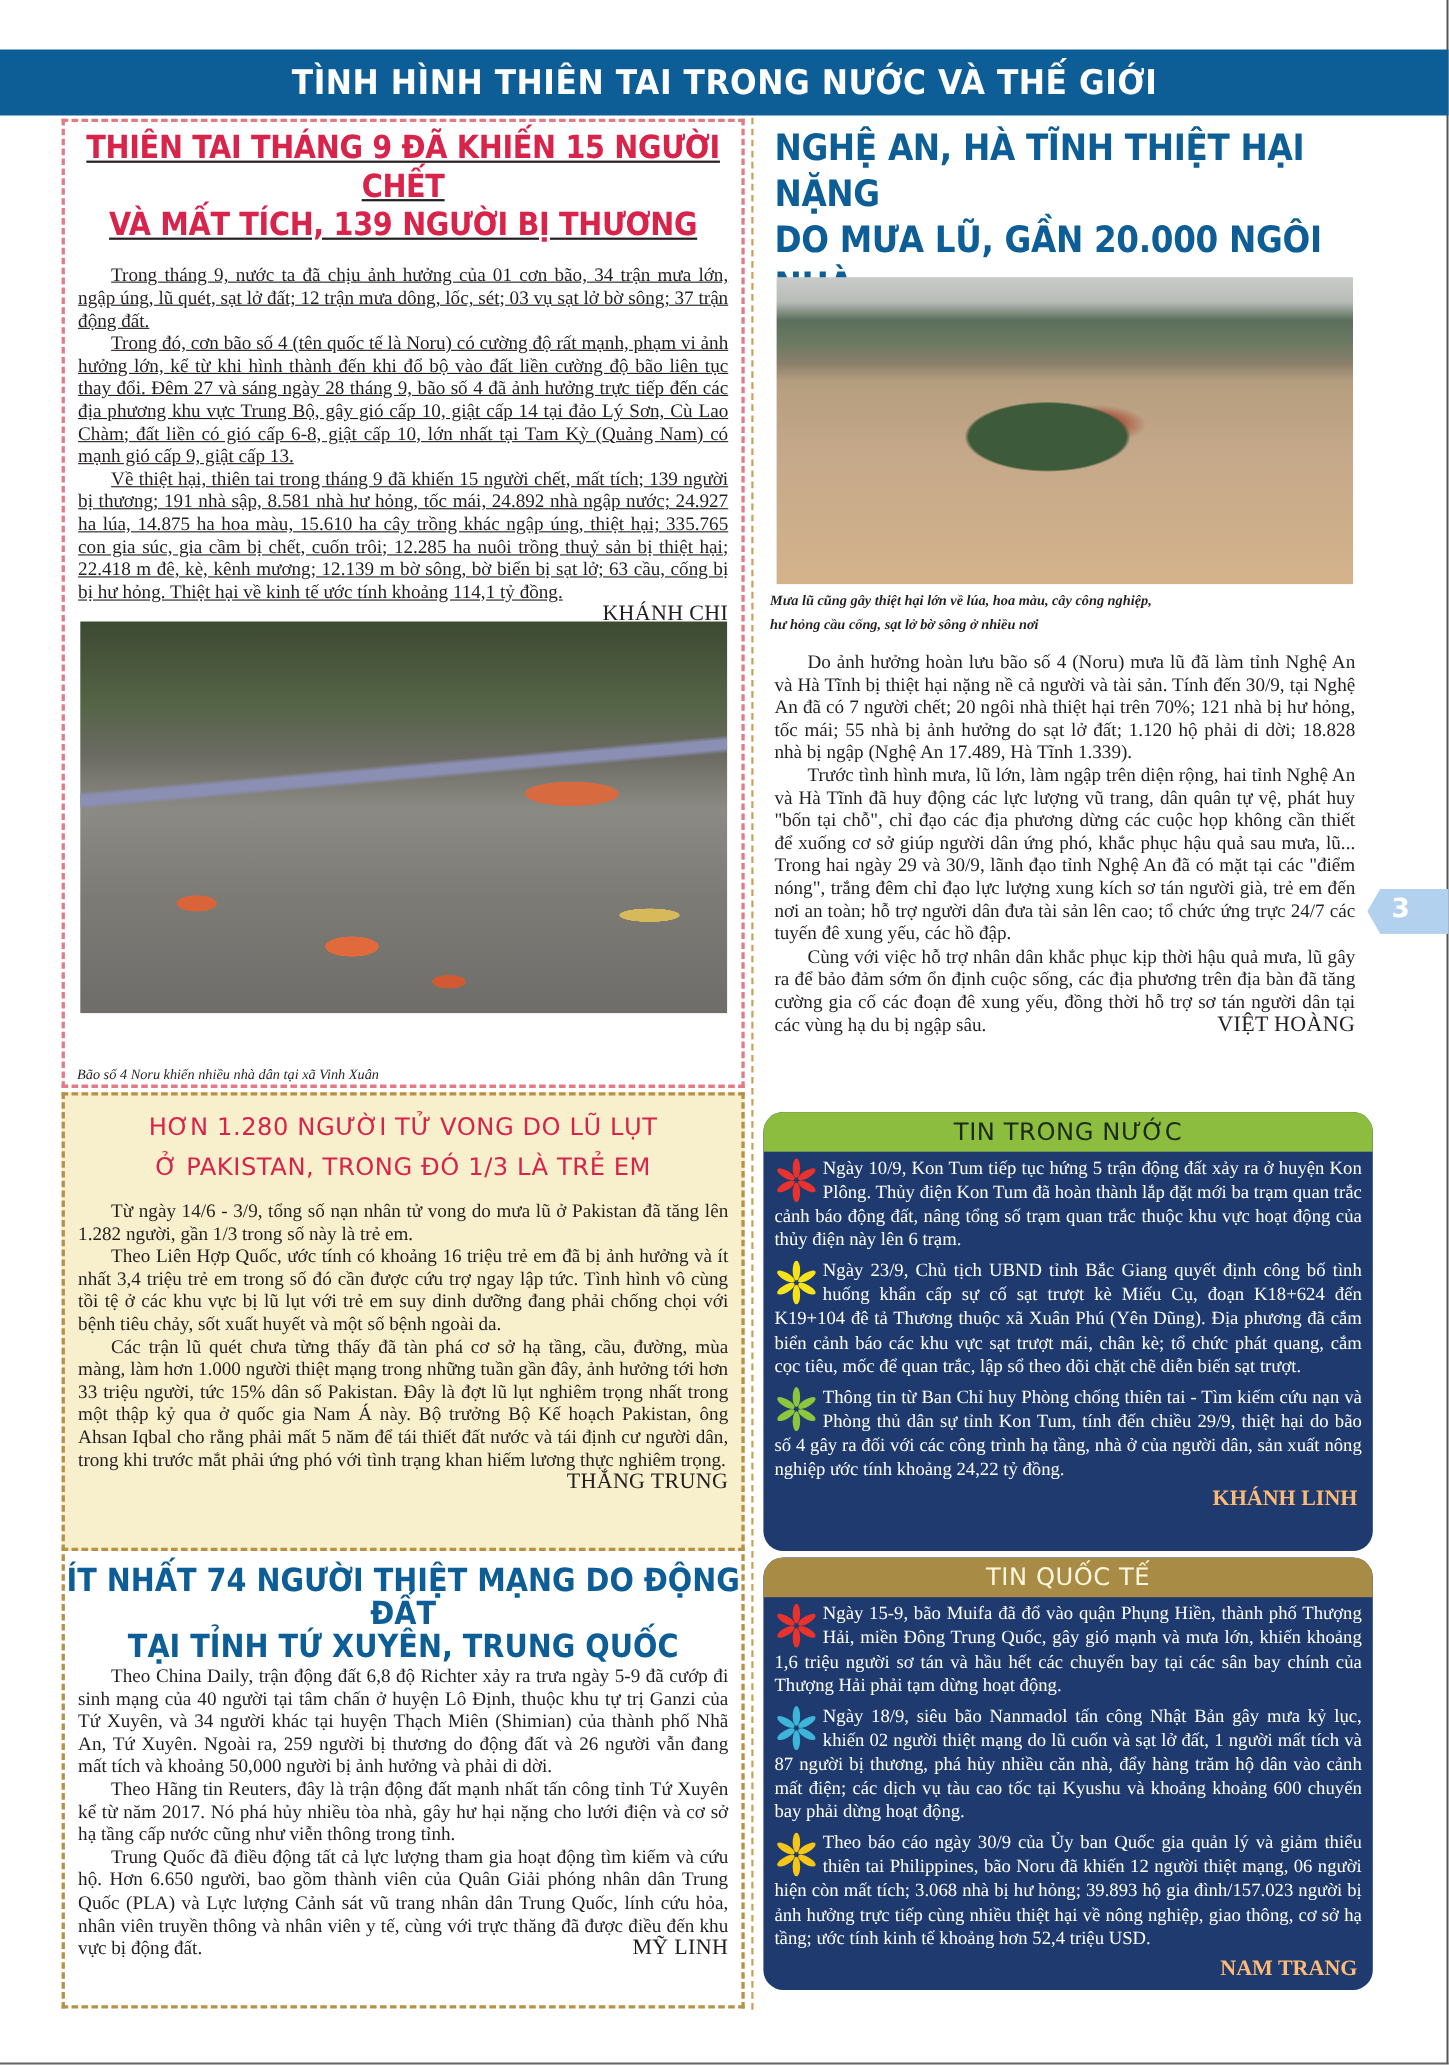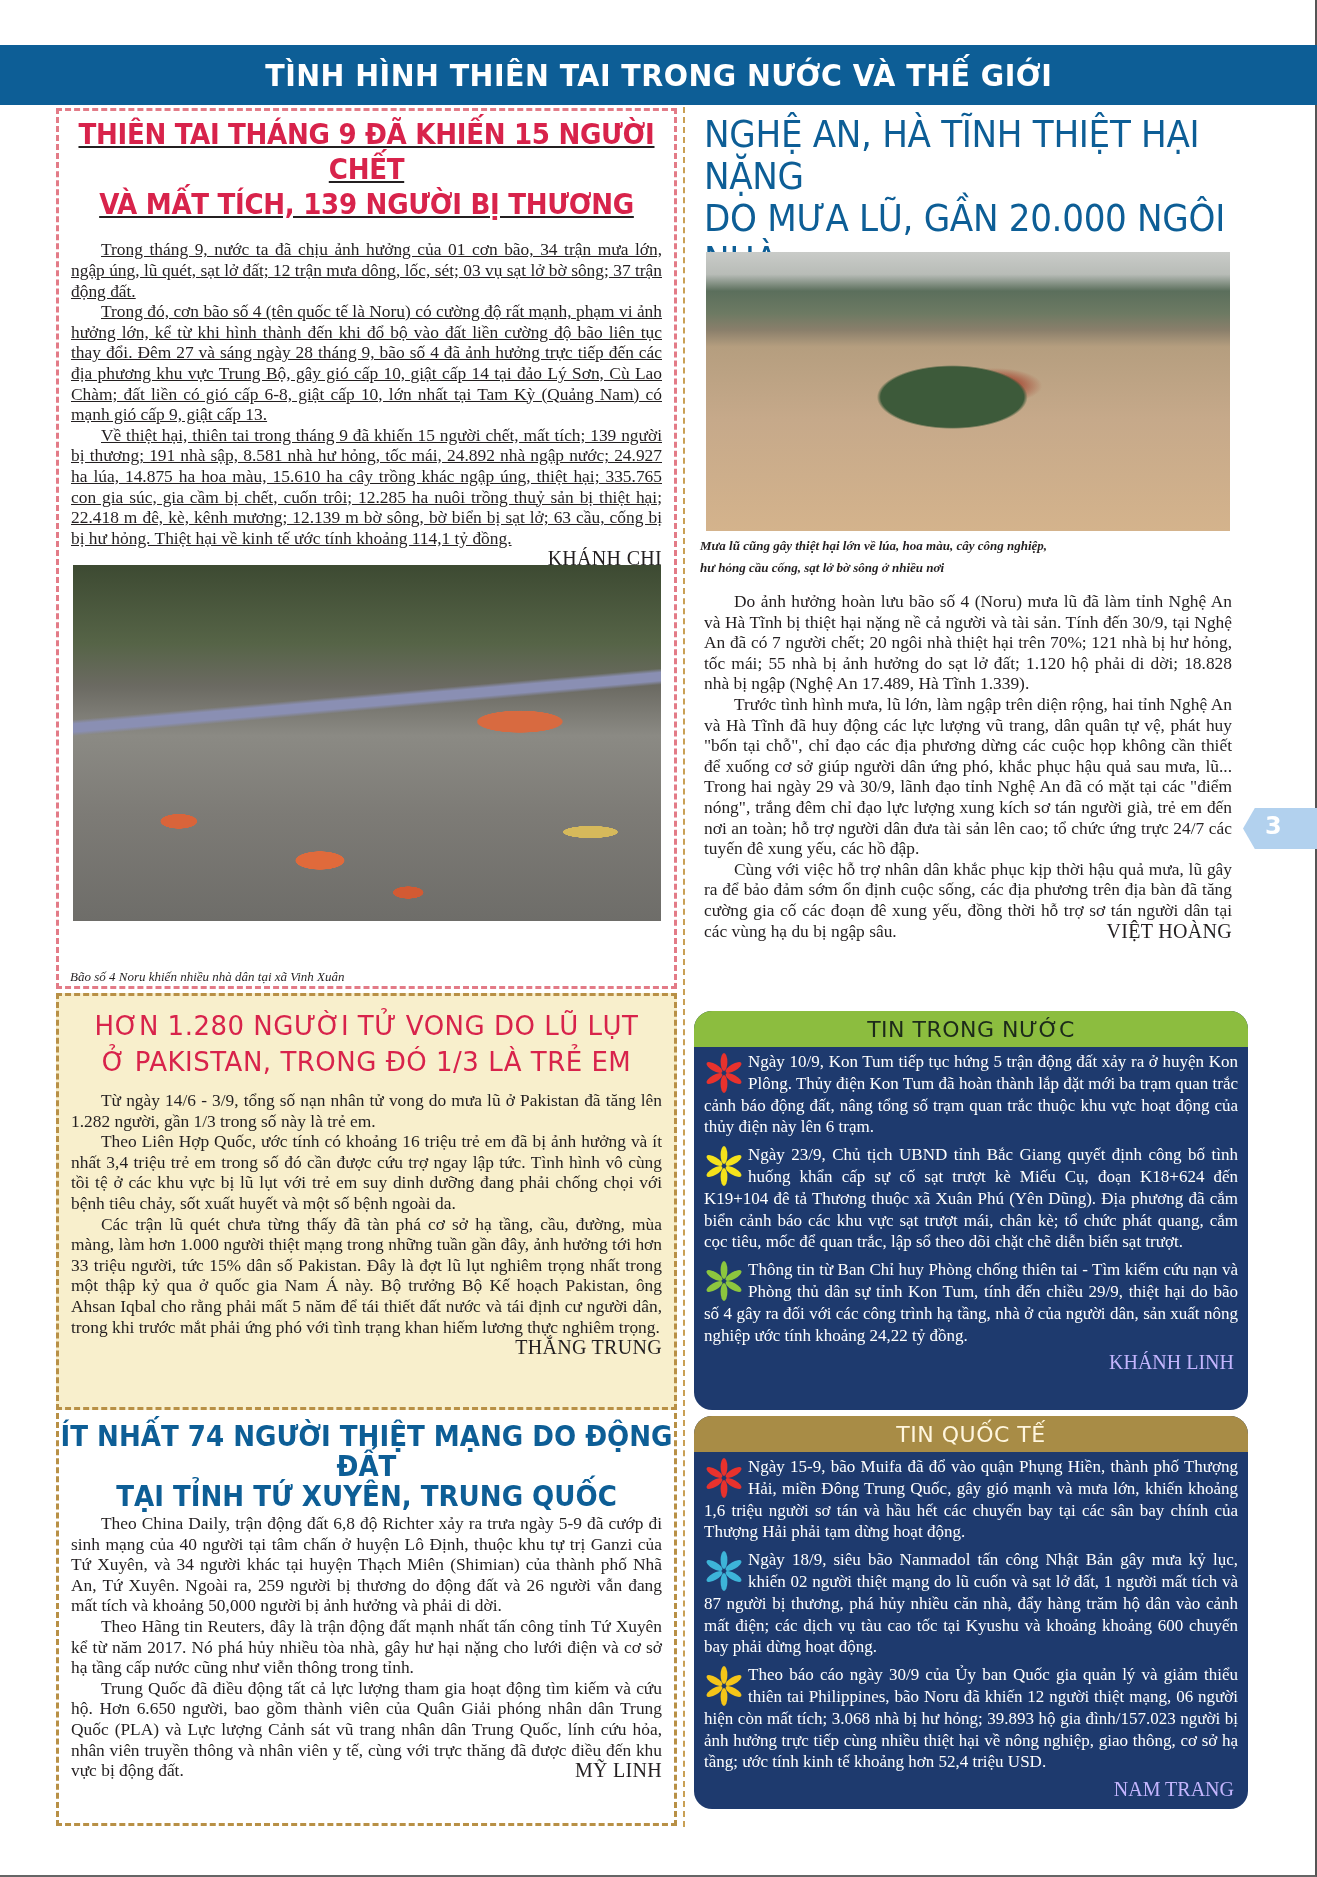--- a/index.html
+++ b/index.html
@@ -14,21 +14,21 @@
   .col-divider { position: absolute; left: 683px; top: 107px; height: 1720px; border-left: 2px dashed #c9a055; }
 
   
   .box { position: absolute; }
   .box-a { left: 56px; top: 108px; width: 621px; height: 881px; border: 3px dashed #e37b87; text-decoration: underline; }
   .box-b { left: 56px; top: 993px; width: 621px; height: 417px; border: 3px dashed #b89046; background: #f8efcc; }
   .box-c { left: 56px; top: 1413px; width: 621px; height: 413px; border: 3px dashed #b89046; border-top: none; }
 
   .headline { font-family: "DejaVu Sans Condensed", "DejaVu Sans", sans-serif; font-weight: bold; text-align: center; line-height: 1.2; }
   .h-red { color: #d8234b; font-size: 29px; letter-spacing: -0.3px; }
-  .h-red-light { color: #d8234b; font-size: 26px; font-weight: normal; font-family: "DejaVu Sans", sans-serif; letter-spacing: 0.5px; }
+  .h-red-light { color: #d8234b; font-size: 22px; font-weight: normal; font-family: "DejaVu Sans", sans-serif; letter-spacing: 0.5px; }
   .h-blue { color: #0d5e96; font-size: 29px; }
 
   .body-text { font-size: 17.4px; line-height: 20.6px; text-align: justify; color: #231f20; }
   .body-text p { text-indent: 30px; }
   .author { float: right; font-size: 20px; margin-left: 10px; letter-spacing: 0.3px; }
 
   .caption { font-style: italic; font-size: 13px; text-align: left; line-height: 22px; color: #231f20; }
   .caption-bold { font-weight: bold; }
 
   
@@ -46,36 +46,36 @@
   }
   .photo-flood {
     left: 706px; top: 252px; width: 524px; height: 279px;
     background:
       radial-gradient(ellipse 130px 55px at 47% 52%, #3d5a3a 55%, transparent 58%),
       radial-gradient(ellipse 80px 30px at 55% 48%, #a8563f 30%, transparent 60%),
       linear-gradient(180deg, #c9cbc8 0%, #b8bcb7 8%, #5b6f5c 14%, #6d7a63 22%, #8a7f6b 28%, #b59e7f 34%, #c6a98a 60%, #d4b38c 100%);
   }
 
   
-  .h-blue-big { position: absolute; left: 704px; top: 113px; width: 560px; font-family: "DejaVu Sans Condensed", "DejaVu Sans", sans-serif; font-weight: normal; color: #0d5e96; font-size: 38px; line-height: 42px; letter-spacing: -0.3px; }
+  .h-blue-big { position: absolute; left: 704px; top: 113px; width: 560px; font-family: "DejaVu Sans Condensed", "DejaVu Sans", sans-serif; font-weight: bold; color: #0d5e96; font-size: 33px; line-height: 42px; letter-spacing: -0.3px; }
 
   .page-tab { position: absolute; left: 1243px; top: 808px; width: 74px; height: 41px; }
   .page-tab-shape { position: absolute; inset: 0; background: #b2d1ee; clip-path: polygon(16% 0, 100% 0, 100% 100%, 16% 100%, 0 50%); }
   .page-tab-num { position: absolute; left: 22px; top: 4px; font-family: "DejaVu Sans", sans-serif; font-weight: bold; font-size: 24px; color: #ffffff; }
 
   .news-panel { position: absolute; border-radius: 18px; overflow: hidden; background: #1e3a6e; }
   .panel-dom { left: 694px; top: 1011px; width: 554px; height: 399px; }
   .panel-intl { left: 694px; top: 1416px; width: 554px; height: 393px; }
   .panel-head { height: 36px; display: flex; align-items: center; justify-content: center; font-family: "DejaVu Sans", sans-serif; font-size: 22px; letter-spacing: 0.5px; }
   .panel-dom .panel-head { background: #8cbd3f; color: #1c2a1a; }
   .panel-intl .panel-head { background: #a88c46; color: #fff6de; }
   .panel-body { padding: 4px 10px 0 10px; color: #ffffff; font-size: 17px; line-height: 21.8px; text-align: justify; }
   .news-item { margin-bottom: 6px; position: relative; }
   .news-item .star { float: left; width: 40px; height: 40px; margin-right: 4px; margin-top: 2px; }
-  .panel-author { text-align: right; font-size: 20px; color: #c4b5fd; padding-right: 4px; margin-top: 2px; }
+  .panel-author { text-align: right; font-size: 20px; color: #fdba74; padding-right: 4px; margin-top: 2px; font-weight: bold; }
 </style>
 </head>
 <body>
 
 <div class="page-frame"></div>
 
 <div class="banner">
   <div class="banner-title">TÌNH HÌNH THIÊN TAI TRONG NƯỚC VÀ THẾ GIỚI</div>
 </div>
 

